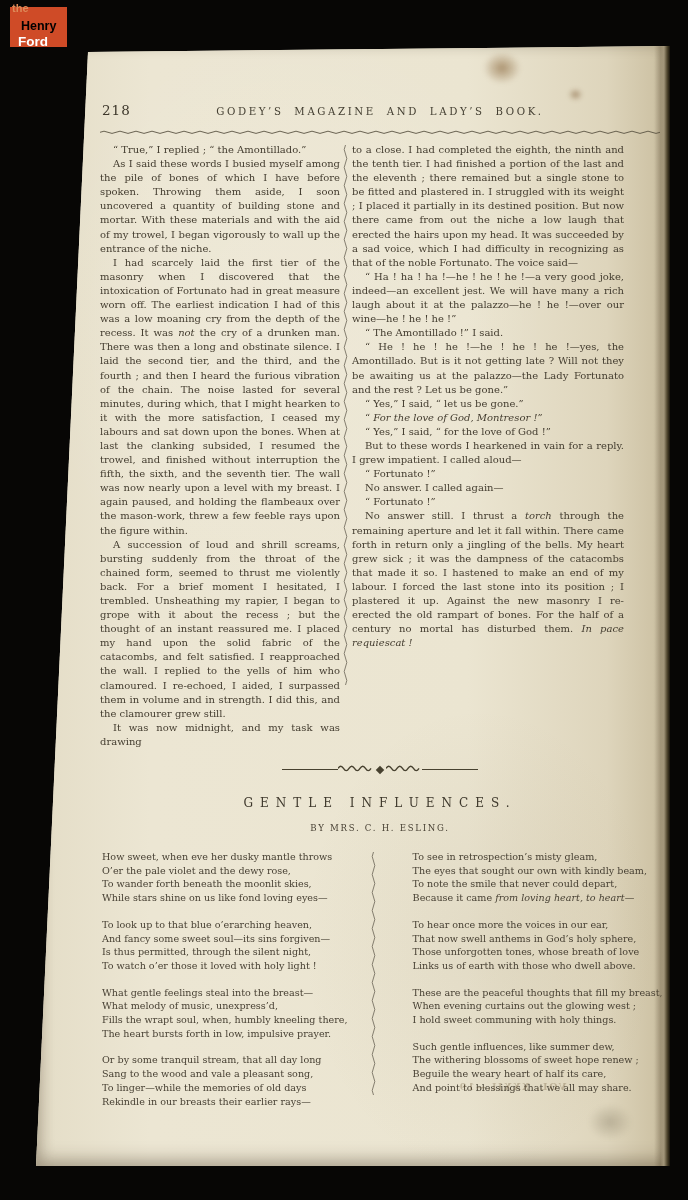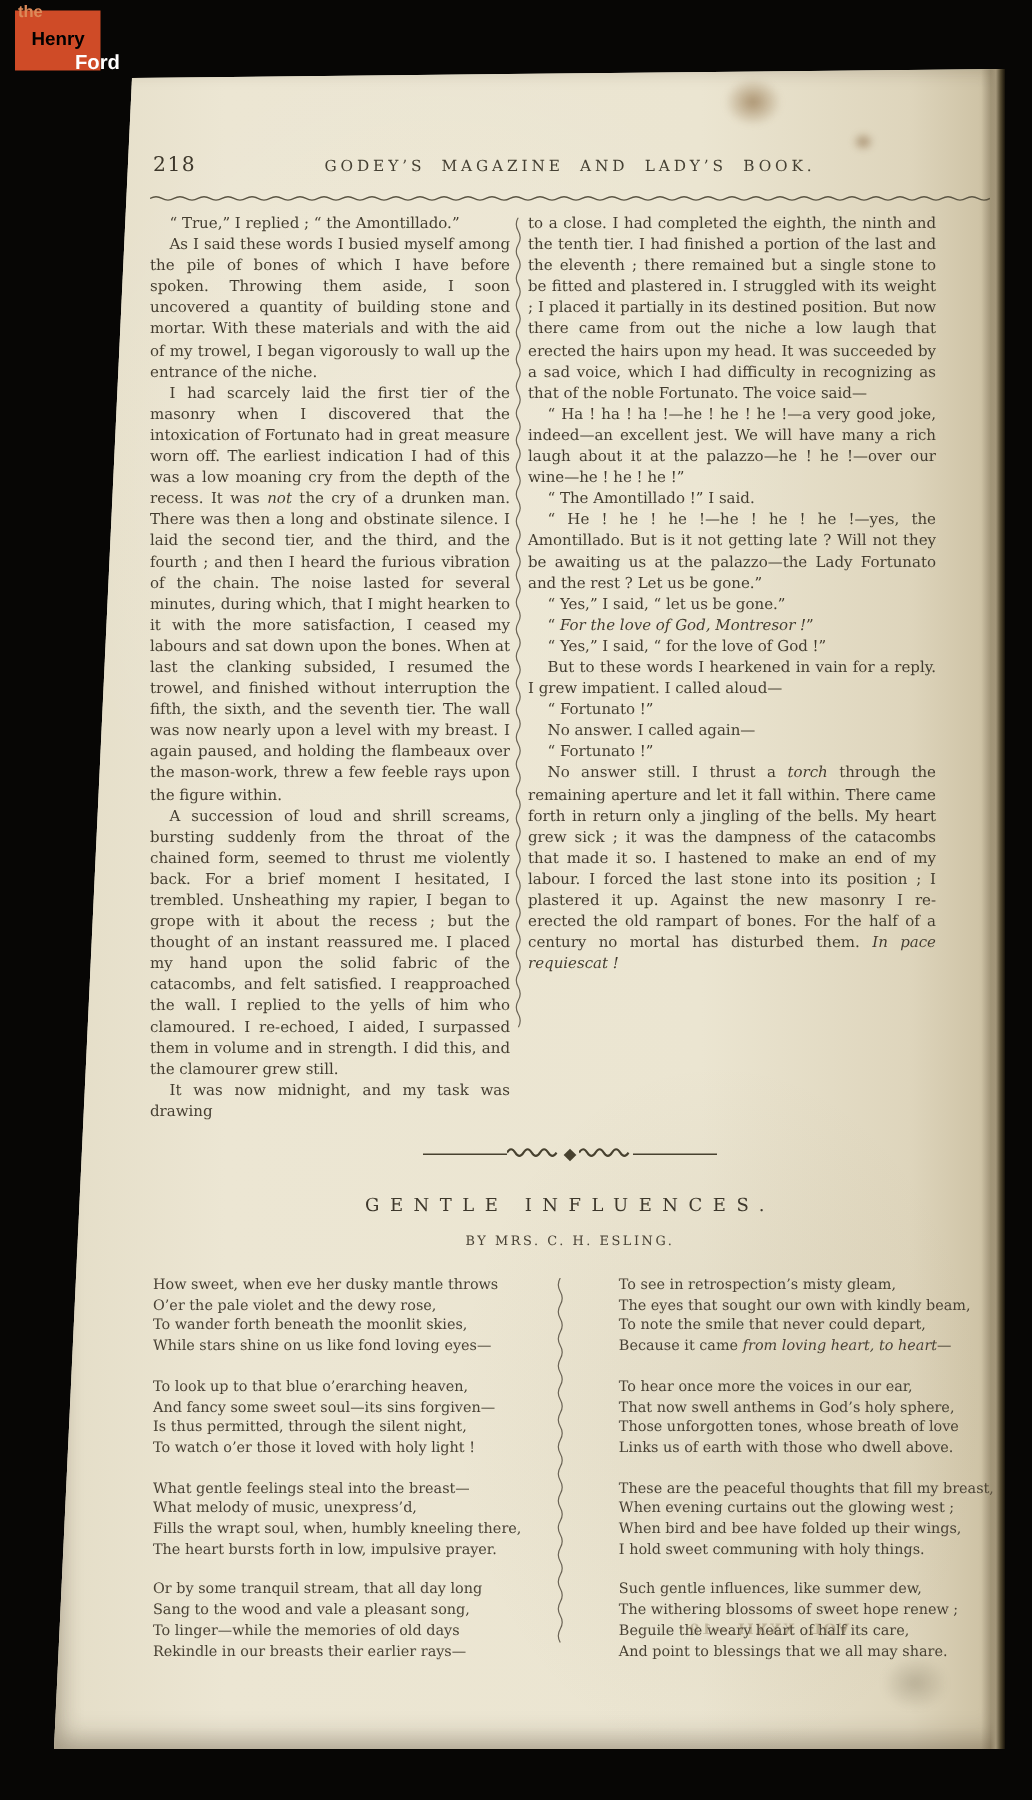--- a/index.html
+++ b/index.html
@@ -47,21 +47,21 @@
   .pcolR{flex:1;padding-left:13px;}
   .stanza{margin-bottom:13px;}
   .pline{font-size:9.6px;line-height:13.7px;white-space:nowrap;color:#484134;}
   .bleed{position:absolute;right:104px;bottom:74px;transform:scaleX(-1);
          font-size:9.5px;letter-spacing:1.6px;color:rgba(110,88,55,.33);font-weight:bold;}
   
   .logo{position:absolute;left:10px;top:7px;width:57px;height:40px;background:#cf4b27;
         font-family:"Liberation Sans",sans-serif;z-index:5;}
   .logo-the{position:absolute;left:2px;top:-5px;font-size:11px;font-weight:bold;color:#dd8a59;}
   .logo-henry{position:absolute;left:11px;top:12px;font-size:12.5px;font-weight:bold;color:#000000;}
-  .logo-ford{position:absolute;left:8px;top:27px;font-size:13.5px;font-weight:bold;color:#fff;margin-left:32px;}
+  .logo-ford{position:absolute;left:8px;top:27px;font-size:13.5px;font-weight:bold;color:#fff;}
 </style>
 </head>
 <body>
 
 <div class="stage">
   <div class="page">
     <div class="stain s1"></div>
     <div class="stain s2"></div>
     <div class="stain s3"></div>
 
@@ -155,21 +155,20 @@
             </div>
             <div class="stanza">
               <div class="pline"><span>To hear once more the voices in our ear,</span></div>
               <div class="pline"><span>That now swell anthems in God’s holy sphere,</span></div>
               <div class="pline"><span>Those unforgotten tones, whose breath of love</span></div>
               <div class="pline"><span>Links us of earth with those who dwell above.</span></div>
             </div>
             <div class="stanza">
               <div class="pline"><span>These are the peaceful thoughts that fill my breast,</span></div>
               <div class="pline"><span>When evening curtains out the glowing west ;</span></div>
-              <div class="pline"><span>When bird and bee have folded up their wings,</span></div>
               <div class="pline"><span>I hold sweet communing with holy things.</span></div>
             </div>
             <div class="stanza">
               <div class="pline"><span>Such gentle influences, like summer dew,</span></div>
               <div class="pline"><span>The withering blossoms of sweet hope renew ;</span></div>
               <div class="pline"><span>Beguile the weary heart of half its care,</span></div>
               <div class="pline"><span>And point to blessings that we all may share.</span></div>
             </div>
           </div>
       </div>

